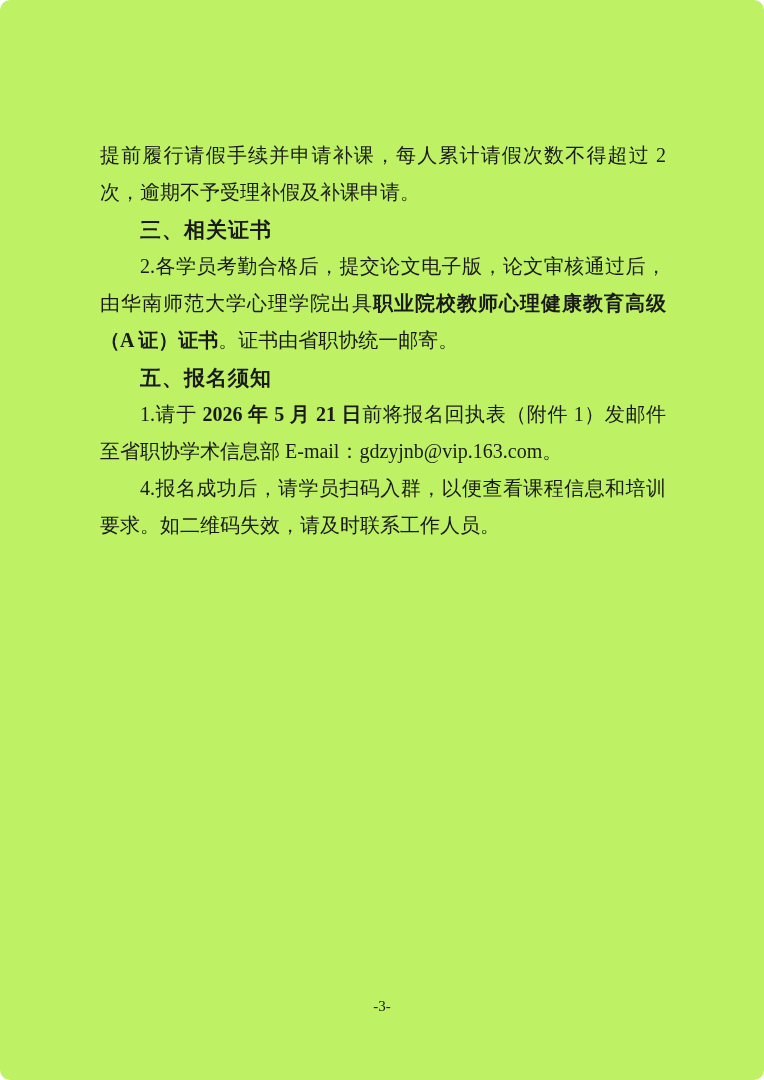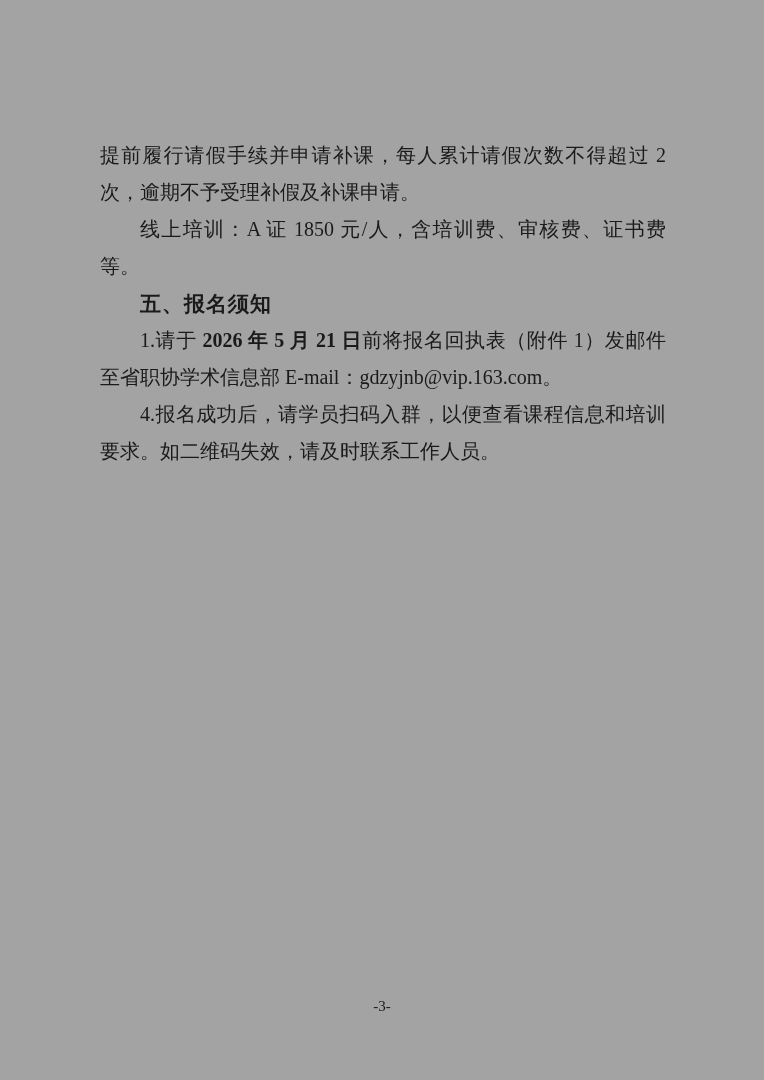--- a/index.html
+++ b/index.html
@@ -7,23 +7,24 @@
   body {
     width: 764px;
     height: 1080px;
     background: #ffffff;
     font-family: "Liberation Serif", "DejaVu Serif", serif;
   }
   .page {
     position: relative;
     width: 764px;
     height: 1080px;
-    background: #a3a3a3;
+    background: #bef264;
     color: #000000;
     overflow: hidden;
+    border-radius: 10px;
   }
   .content {
     position: absolute;
     left: 100px;
     top: 137px;
     width: 566px;
   }
   .content p {
     margin: 0;
     font-size: 20px;
@@ -56,19 +57,20 @@
     color: #1a1a1a;
     font-family: "Liberation Serif", "DejaVu Serif", serif;
   }
 </style>
 </head>
 <body>
 
 <div class="page">
   <div class="content">
       <p class="body"><span class="run">提前履行请假手续并申请补课，每人累计请假次数不得超过 2 次，逾期不予受理补假及补课申请。</span></p>
-      <p class="body indent"><span class="run">线上培训：A 证 1850 元/人，含培训费、审核费、证书费等。</span></p>
+      <p class="heading indent"><span class="run bold">三、相关证书</span></p>
+      <p class="body indent"><span class="run">2.各学员考勤合格后，提交论文电子版，论文审核通过后，由华南师范大学心理学院出具</span><span class="run bold">职业院校教师心理健康教育高级（A 证）证书</span><span class="run">。证书由省职协统一邮寄。</span></p>
       <p class="heading indent"><span class="run bold">五、报名须知</span></p>
       <p class="body indent"><span class="run">1.请于 </span><span class="run bold">2026 年 5 月 21 日</span><span class="run">前将报名回执表（附件 1）发邮件至省职协学术信息部 E-mail：gdzyjnb@vip.163.com。</span></p>
       <p class="body indent"><span class="run">4.报名成功后，请学员扫码入群，以便查看课程信息和培训要求。如二维码失效，请及时联系工作人员。</span></p>
     </div>
   <div class="page-number">-3-</div>
 </div>
 
 </body></html>

